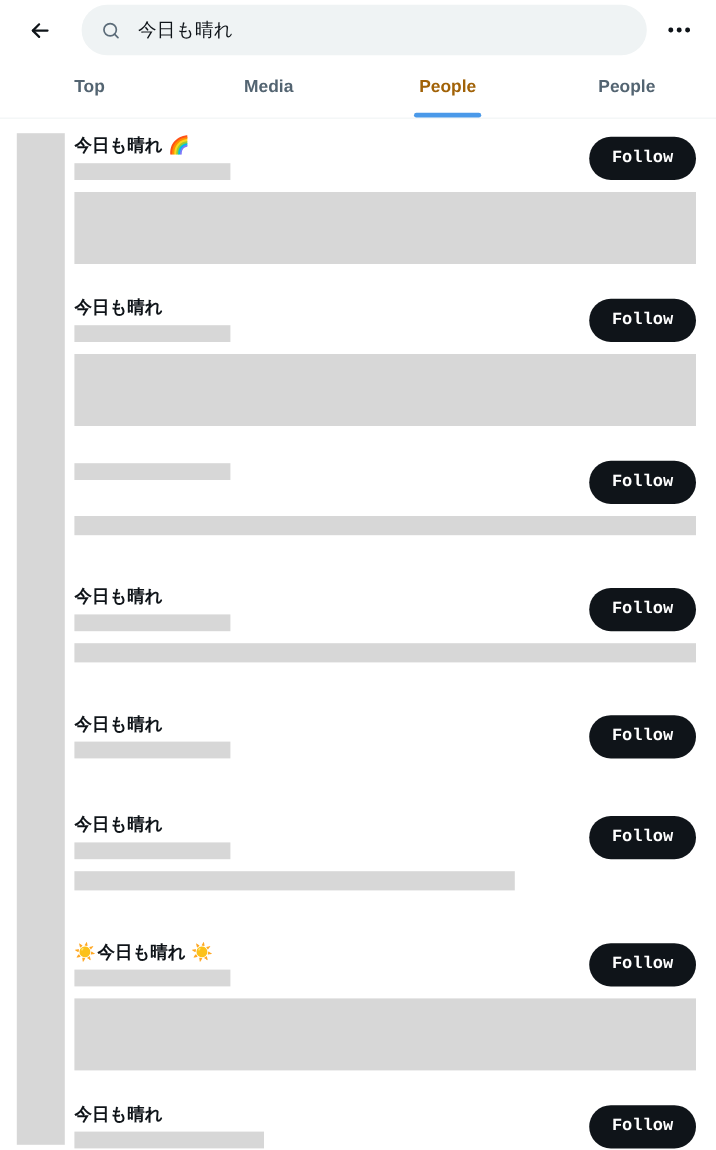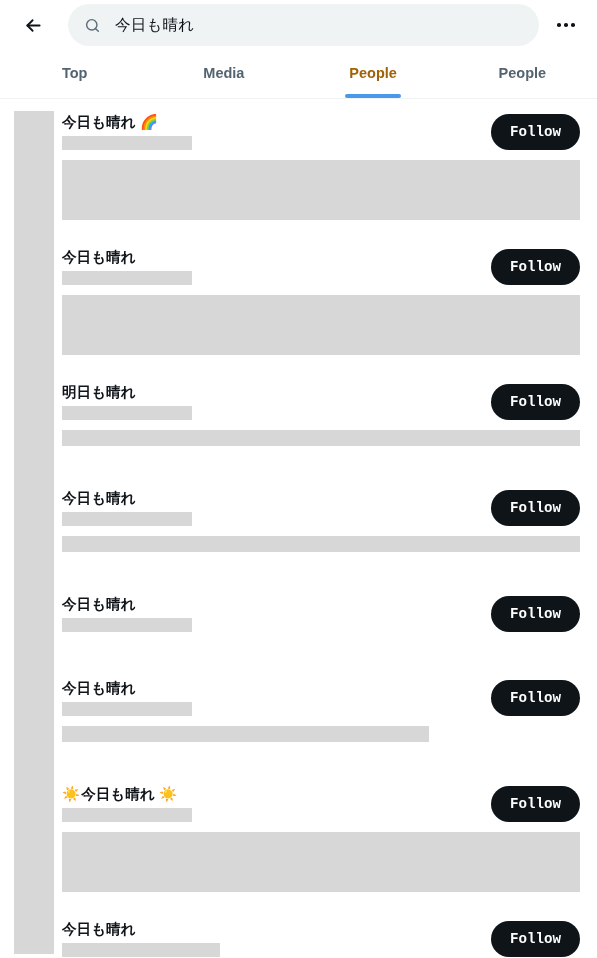--- a/index.html
+++ b/index.html
@@ -243,23 +243,20 @@
               </div>
               <div class="handle-ph" style="width: 130px; background: rgb(215, 215, 215);"></div>
             </div>
             <button class="follow-btn" style="background: rgb(15, 20, 25); color: rgb(255, 255, 255);">Follow</button>
           </div>
           <div class="bio-ph" style="width: 518px; height: 60px; background: rgb(215, 215, 215);"></div>
         </div>
         <div class="row" style="padding-top: 14px; padding-bottom: 28px;">
           <div class="row-top">
             <div class="row-ident">
-              <div class="display-name">
-                <span>明日も晴れ</span>
-              </div>
               <div class="handle-ph" style="width: 130px; background: rgb(215, 215, 215);"></div>
             </div>
             <button class="follow-btn" style="background: rgb(15, 20, 25); color: rgb(255, 255, 255);">Follow</button>
           </div>
           <div class="bio-ph" style="width: 518px; height: 16px; background: rgb(215, 215, 215);"></div>
         </div>
         <div class="row" style="padding-top: 14px; padding-bottom: 28px;">
           <div class="row-top">
             <div class="row-ident">
               <div class="display-name">

